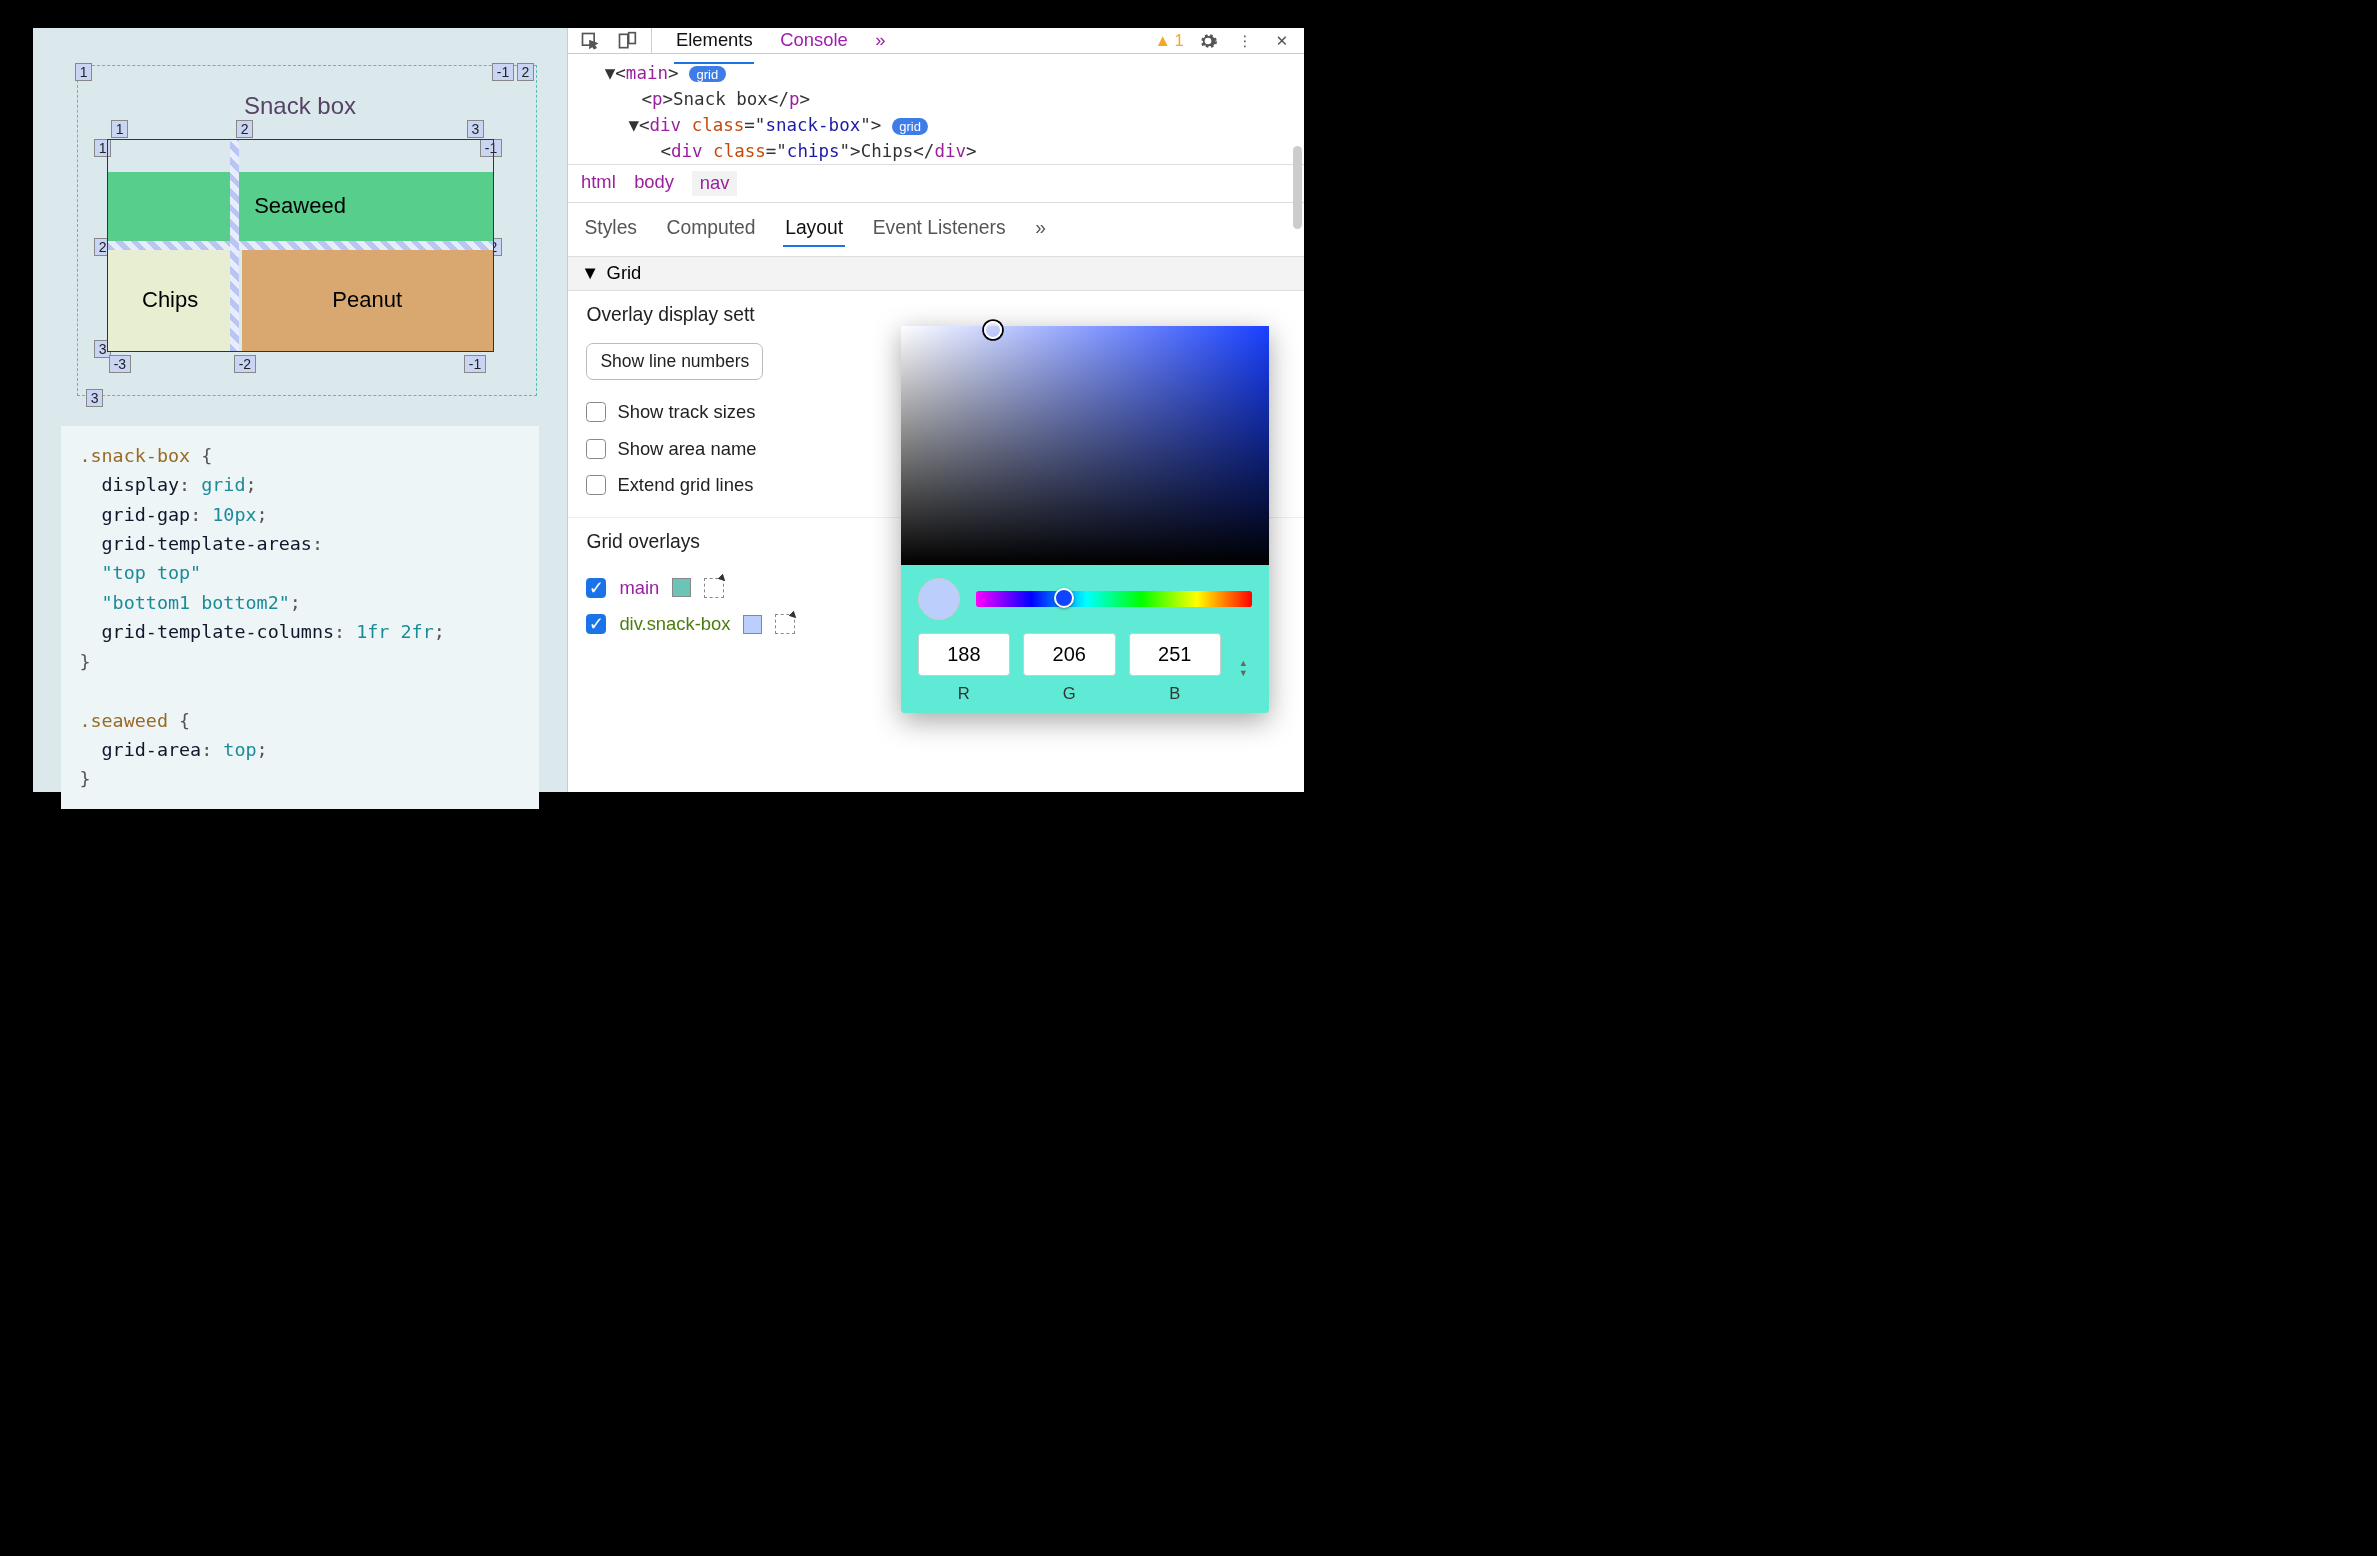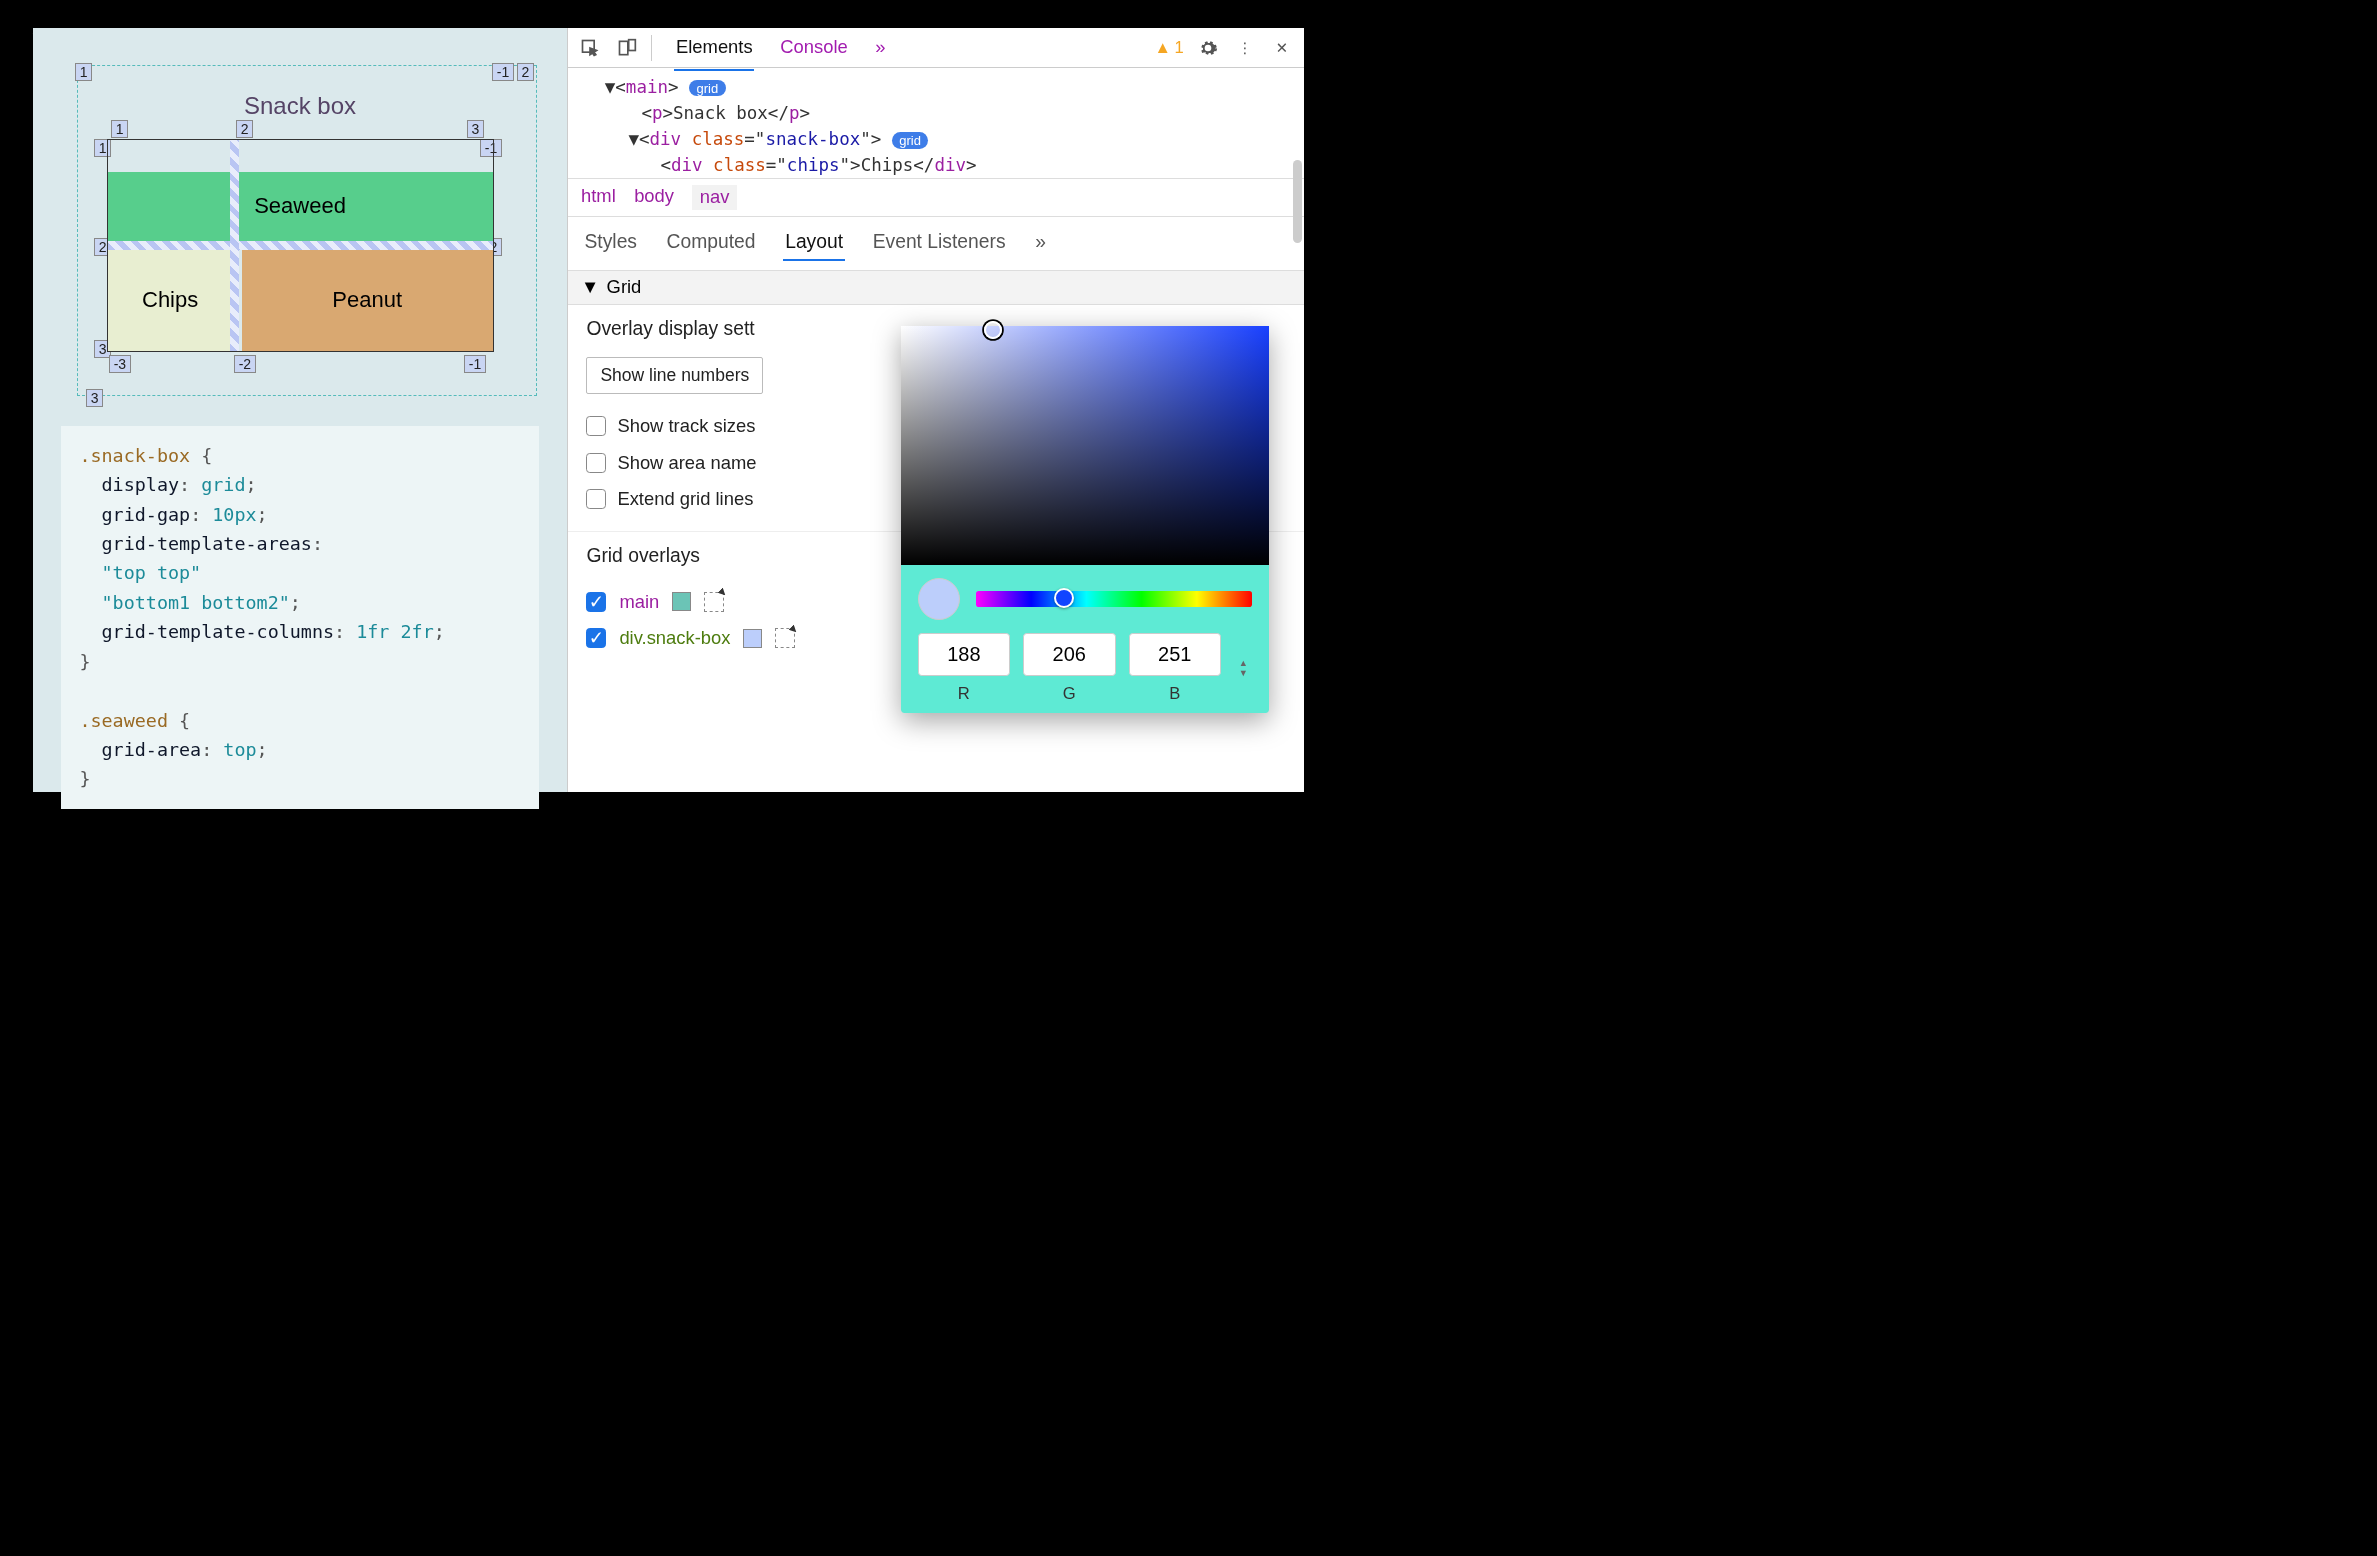--- a/index.html
+++ b/index.html
@@ -14,41 +14,41 @@
 .seaweed { grid-column: 1/3; background: #57ce8c; margin-top: 32px; }
 .chips { background: #e8eed1; }
 .peanut { background: #d9a871; }
 .code-block { background: #edf5f6; margin-top: 74px; padding: 14.7px 18.4px; font-family: ui-monospace,Menlo,monospace; font-size: 18.4px; line-height: 1.6; color: #555;}
 .sel { color: #9a6a24; }
 .prop { color: #0f172a; }
 .val { color: #1c8b99; }
 .gap-fill { position:absolute; background: repeating-linear-gradient(45deg,#b9c5f3 0 5.5px,#e8edfb 5.5px 11px); }
 
 .devtools { flex: 1; background: #fff; display: flex; flex-direction: column; border-left: 0.9px solid #ccc;}
-.dt-toolbar { height: 40px; display: flex; align-items: center; border-bottom: 0.9px solid #ccc; padding: 0 9.2px; gap: 11px; }
+.dt-toolbar { height: 26px; display: flex; align-items: center; border-bottom: 0.9px solid #ccc; padding: 0 9.2px; gap: 11px; }
 .dt-icon { width: 26px; height: 26px; display: flex; align-items: center; justify-content: center; color: #555;}
 .dt-tabs { display: flex; gap: 24px; margin-left: 11px;}
 .dt-tab { font-size: 18.4px; color: #a21caf; padding: 11px 1.8px; cursor: pointer; }
 .dt-tab.active { color: #111; border-bottom: 2.8px solid #1a73e8; font-weight: 500;}
 .dt-spacer { flex: 1; }
 .warn { color: #f5a623; display: flex; align-items: center; gap: 3.7px; font-size: 16.6px;}
 .dom-tree { padding: 5.5px 3.7px 5.5px 18.4px; font-family: ui-monospace,Menlo,monospace; font-size: 17.5px; line-height: 1.5; color: #333; height: 110px; overflow:hidden;}
 .t-tag { color: #9b1fa1; }
 .t-attr { color: #c6490b; }
 .t-val { color: #1a1aa6; }
 .badge { background: #3e7de8; color: #fff; font-size: 13px; padding: 0.9px 7.4px; border-radius: 9.2px; font-family: -apple-system, sans-serif;}
 .crumbs { border-top: 0.9px solid #ddd; border-bottom: 0.9px solid #ddd; padding: 5.5px 13px; font-size: 18.4px; color: #9b1fa1; display:flex; gap:18.4px;}
 .crumbs span:last-child { background:#f2f2f2; padding: 1.8px 7.4px;}
 .sub-tabs { display: flex; gap: 26px; padding: 9.2px 14.7px; border-bottom: 0.9px solid #ddd; font-size: 19.3px; color: #555;}
 .sub-tab { padding: 5.5px 1.8px; cursor: pointer;}
 .sub-tab.active { color: #111; border-bottom: 2.8px solid #1a73e8;}
 .section-head { background: #f3f3f3; padding: 5.5px 13px; font-size: 18.4px; display: flex; align-items: center; gap: 7.4px; border-bottom: 0.9px solid #ddd;}
 .section-body { padding: 13px 18.4px; font-size: 18.4px; color: #222;}
 .section-body h4 { font-size: 19.3px; font-weight: 500; margin-bottom: 16.6px;}
-.select-box { border: 0.9px solid #bbb; border-radius: 2px; padding: 7.4px 13px; font-size: 17.5px; display: inline-block; margin-bottom: 13px; }
+.select-box { border: 0.9px solid #bbb; border-radius: 7px; padding: 7.4px 13px; font-size: 17.5px; display: inline-block; margin-bottom: 13px; }
 .chk-row { display: flex; align-items: center; gap: 11px; padding: 7.4px 0; font-size: 18.4px;}
 .chk { width: 20px; height: 20px; border: 1.4px solid #888; border-radius: 3.7px; display: inline-flex; align-items:center; justify-content:center;}
 .chk.on { background: #1a73e8; border-color: #1a73e8; color: #fff; }
 .overlays .row { display: flex; align-items: center; gap: 13px; padding: 7.4px 0;}
 .swatch { width: 18.4px; height: 18.4px; border: 0.9px solid #888;}
 .dot-box { width: 20px; height: 20px; border: 0.9px dashed #888; position: relative;}
 .dot-box::after{content:"";position:absolute;right:-3.7px;top:-3.7px;width:7.4px;height:7.4px;background:#333;transform:rotate(45deg);clip-path:polygon(0 0,100% 50%,0 100%);}
 .color-picker { position: absolute; right: 35px; top: 298px; width: 368px; background: #5eead4; box-shadow: 0 7.4px 28px rgba(0,0,0,.35); border-radius: 3.7px; padding-bottom: 9.2px;}
 .sat-area { height: 239px; background: linear-gradient(to top, #000, transparent), linear-gradient(to right, #fff, #1940ff); position: relative;}
 .sat-cursor { position: absolute; width: 18.4px; height: 18.4px; border: 2.8px solid #fff; border-radius: 50%; box-shadow: 0 0 0 1.8px #000; top: -5.5px; left: 83px;}

